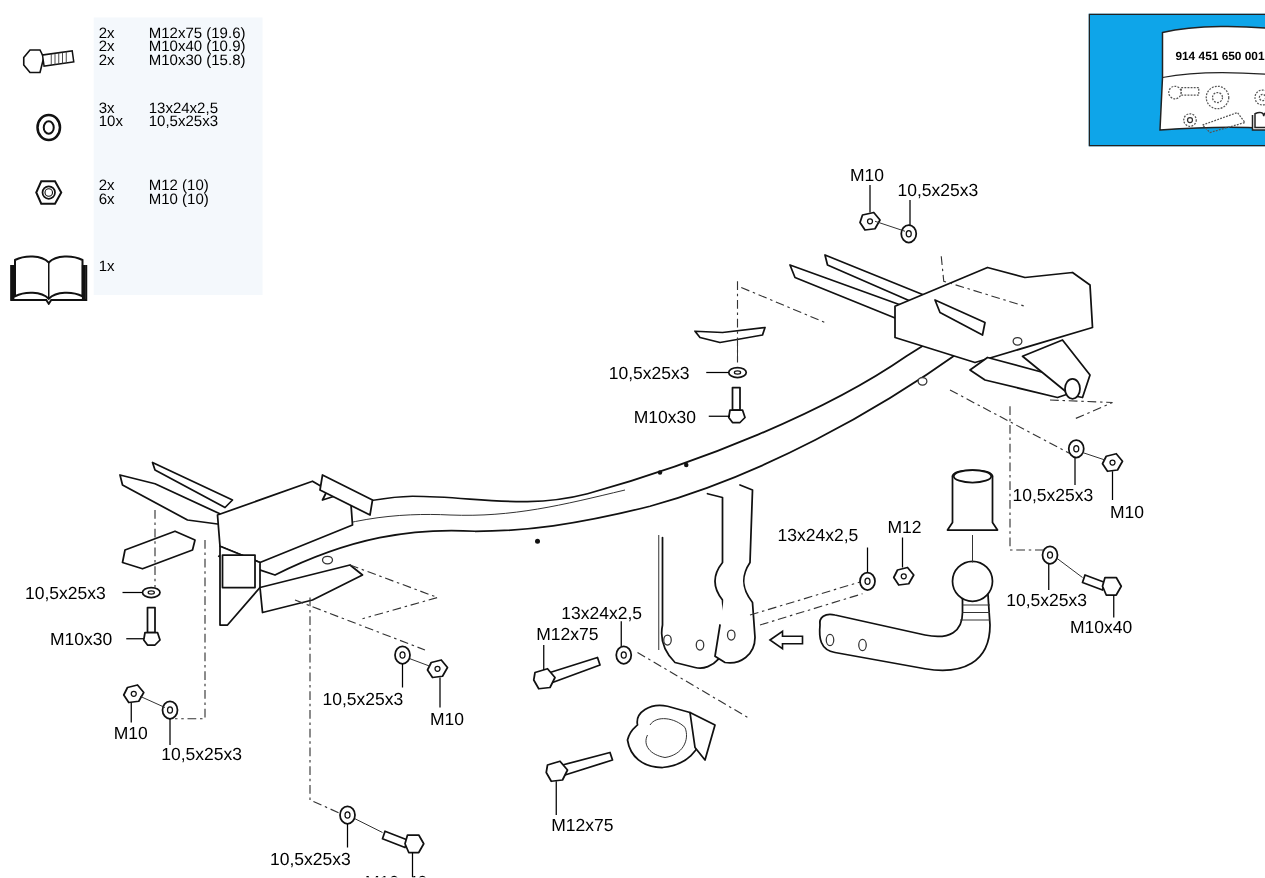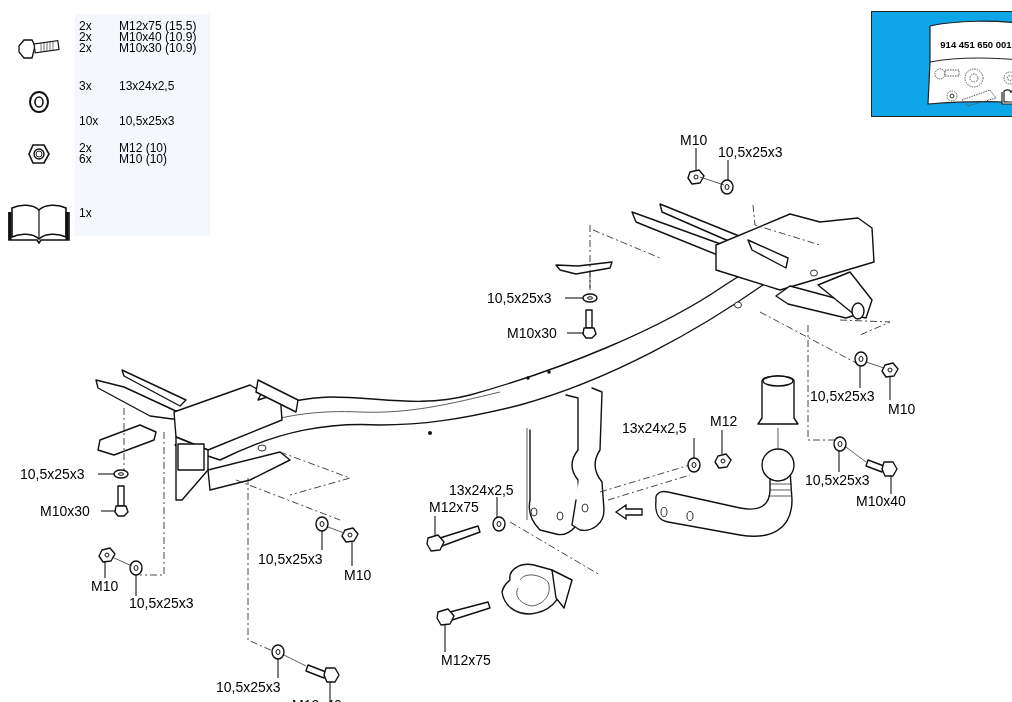--- a/index.html
+++ b/index.html
@@ -39,26 +39,26 @@
   <circle cx="12" cy="12" r="3" fill="none" stroke="#111" stroke-width="0.9"></circle>
 </svg>
 
 <svg class="part-icon" style="left:5px;top:202px" width="68" height="42" viewBox="0 0 68 42">
   <path d="M4 10 L4 38 L32 38 L34 41 L36 38 L64 38 L64 10" fill="#fff" stroke="#111" stroke-width="1.6"></path>
   <path d="M7 6 C15 2 28 2 34 8 C40 2 53 2 61 6 L61 35 C53 31 40 31 34 37 C28 31 15 31 7 35 Z" fill="#fff" stroke="#111" stroke-width="1.6"></path>
   <path d="M34 8 L34 37" stroke="#111" stroke-width="1.2"></path>
   <path d="M5 10 L5 38 M62 10 L62 38" stroke="#111" stroke-width="3"></path>
 </svg>
 
-<div class="parts-row" style="top:21px"><span class="qty">2x</span><span>M12x75 (15.5)</span></div>
+<div class="parts-row" style="top:21px"><span class="qty">2x</span><span>M12x75 (19.6)</span></div>
 <div class="parts-row" style="top:32px"><span class="qty">2x</span><span>M10x40 (10.9)</span></div>
-<div class="parts-row" style="top:43px"><span class="qty">2x</span><span>M10x30 (10.9)</span></div>
+<div class="parts-row" style="top:43px"><span class="qty">2x</span><span>M10x30 (15.8)</span></div>
 
 <div class="parts-row" style="top:81px"><span class="qty">3x</span><span>13x24x2,5</span></div>
-<div class="parts-row" style="top:116px"><span class="qty">10x</span><span>10,5x25x3</span></div>
+<div class="parts-row" style="top:92px"><span class="qty">10x</span><span>10,5x25x3</span></div>
 
 <div class="parts-row" style="top:143px"><span class="qty">2x</span><span>M12 (10)</span></div>
 <div class="parts-row" style="top:154px"><span class="qty">6x</span><span>M10 (10)</span></div>
 
 <div class="parts-row" style="top:208px"><span class="qty">1x</span><span></span></div>
 
 <div class="kit-box">
   <svg width="121" height="104" viewBox="0 0 121 104">
     <path d="M14 14 C40 8 80 8 110 12 L104 48 L106 92 C80 88 40 90 12 92 L14 50 Z" fill="#fff" stroke="#222" stroke-width="1.2"></path>
     <path d="M14 50 C45 44 80 46 104 48" fill="none" stroke="#222" stroke-width="1"></path>

